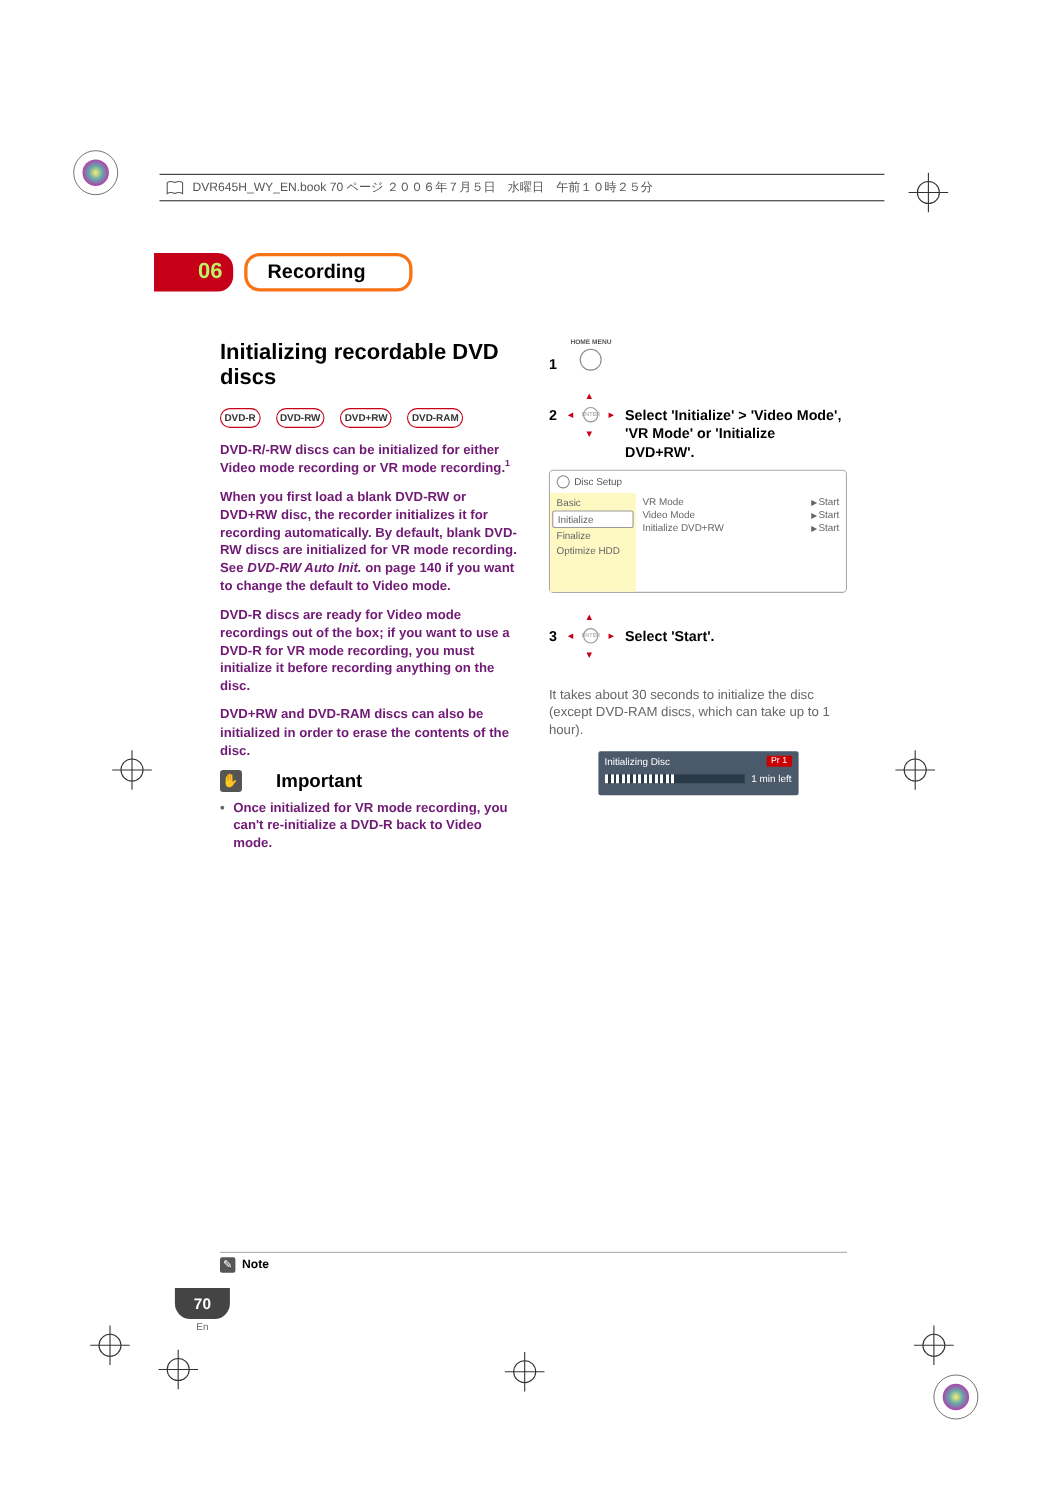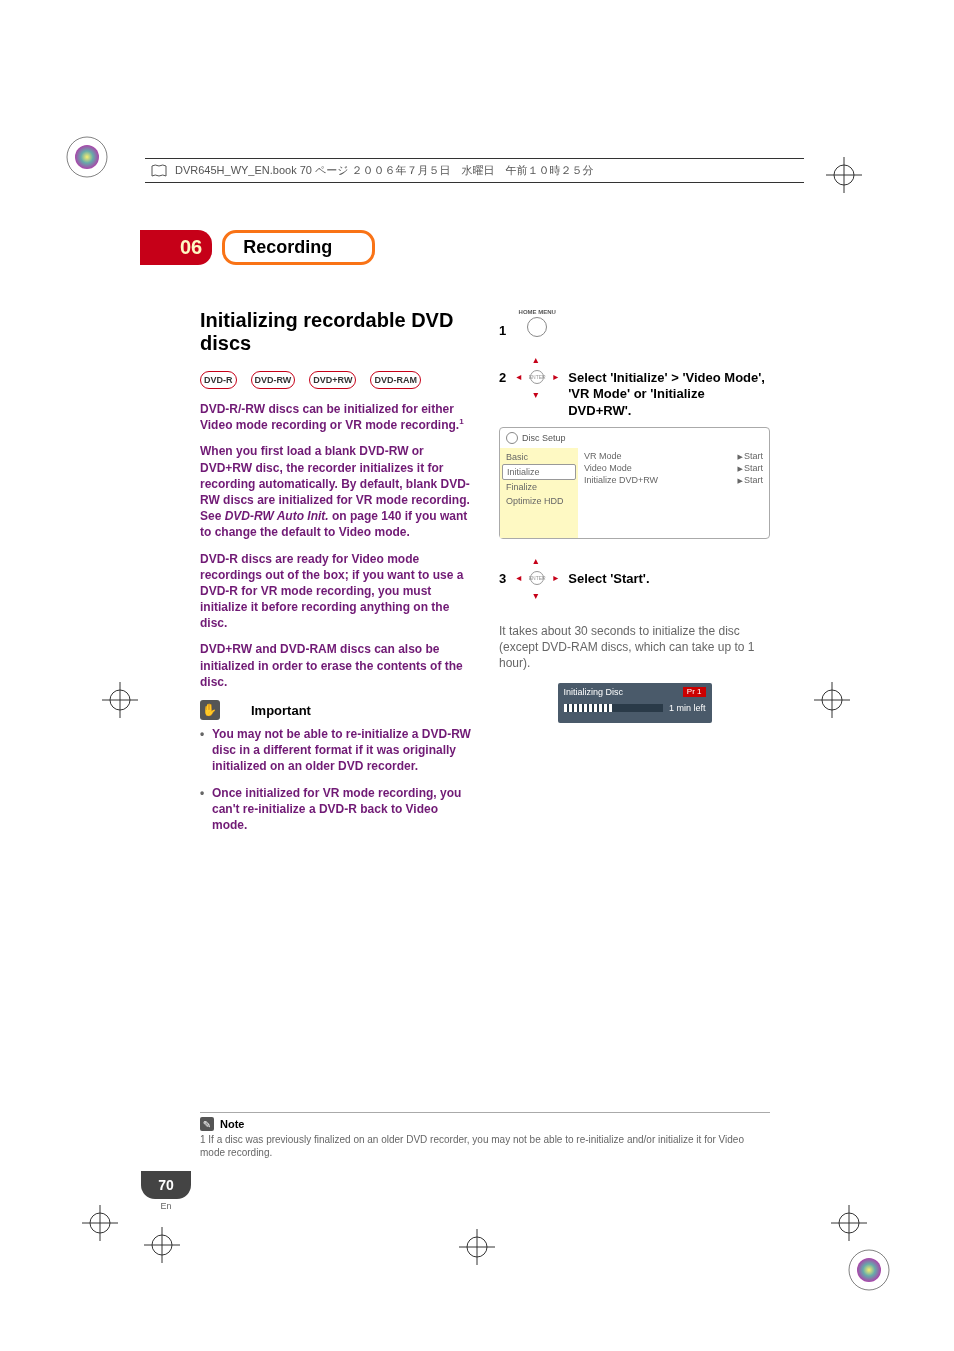--- a/index.html
+++ b/index.html
@@ -54,21 +54,21 @@
   }
 
   
   .chapter-row {
     display: flex;
     align-items: center;
     margin-bottom: 44px;
   }
   .chapter-badge {
     background: #c60018;
-    color: #fef9c3;
+    color: #bef264;
     font-weight: bold;
     font-size: 20px;
     padding: 6px 10px 6px 40px;
     border-radius: 0 14px 14px 0;
     margin-left: -60px;
     margin-right: 10px;
   }
   .chapter-title-wrap {
     border: 3px solid #f97316;
     border-radius: 14px;
@@ -114,21 +114,21 @@
     align-items: center;
     gap: 8px;
     margin-top: 10px;
     margin-bottom: 6px;
   }
   .callout-head .ico {
     width: 20px; height: 20px; background:#555; border-radius:3px;
     display:flex; align-items:center; justify-content:center;
     color:#fff; font-size:12px; font-weight:bold;
   }
-  .callout-head .lbl { font-weight: bold; font-size: 13px; padding-left: 23px; }
+  .callout-head .lbl { font-weight: bold; font-size: 17px; padding-left: 23px; }
 
   ul.bullets { list-style: none; padding-left: 0; }
   ul.bullets li { position: relative; padding-left: 12px; }
   ul.bullets li::before {
     content: "•"; position: absolute; left: 0; top: 0; color:#666;
   }
 
   
   .step {
     display: flex;
@@ -176,21 +176,21 @@
     width: 78px; background:#fef9c3; padding: 2px;
   }
   .ui-panel .menu div { padding:2px 4px; }
   .ui-panel .menu .sel { background:#fff; border:1px solid #999; border-radius:2px; }
   .ui-panel .opts { flex:1; padding:2px 4px; }
   .ui-row { display:flex; justify-content:space-between; padding:1px 2px; }
   .ui-row .act::before { content:"▶"; font-size:7px; margin-right:1px; }
 
   
   .progress-panel {
-    width: 154px;
+    width: 182px;
     margin: 8px auto 0;
     background: #4a5a6a;
     color:#fff;
     font-size:9px;
     border-radius:2px;
     padding:4px 6px 10px;
   }
   .progress-panel .row1 { display:flex; justify-content:space-between; margin-bottom:6px; }
   .progress-panel .row1 .pr { background:#c00; padding:0 4px; font-size:8px; }
   .progress-panel .bar-row { display:flex; align-items:center; gap:6px; }
@@ -215,21 +215,21 @@
     width:14px; height:14px; background:#555; border-radius:2px;
     color:#fff; font-size:10px; display:flex; align-items:center; justify-content:center;
   }
   .note-sec .hdr .t { font-size:11px; font-weight:bold; }
   .note-sec .txt { font-size:10px; color:#666; line-height:1.3; }
 
   
   .page-badge {
     position:absolute;
     bottom: 140px;
-    left: 141px;
+    left: 159px;
     width: 50px;
     text-align:center;
   }
   .page-badge .tab {
     background:#444;
     color:#fff;
     font-weight:bold;
     font-size:14px;
     padding:6px 0;
     border-radius: 0 0 14px 14px;
@@ -356,21 +356,20 @@
 
       <p class="body">DVD-R discs are ready for Video mode recordings out of the box; if you want to use a DVD-R for VR mode recording, you must initialize it before recording anything on the disc.</p>
       <p class="body">DVD+RW and DVD-RAM discs can also be initialized in order to erase the contents of the disc.</p>
 
       <div class="callout-head">
         <span class="ico">✋</span>
         <span class="lbl">Important</span>
       </div>
 
       <ul class="bullets">
-        <li class="body">You may not be able to re-initialize a DVD-RW disc in a different format if it was originally initialized on an older DVD recorder.</li>
         <li class="body">Once initialized for VR mode recording, you can't re-initialize a DVD-R back to Video mode.</li>
       </ul>
     </div>
 
     <div class="col">
 
       <div class="step">
         <span class="step-num">1</span>
         <div class="step-icon home-menu-icon">
           <div class="lbl">HOME MENU</div>
@@ -452,19 +451,18 @@
     </div>
   </div>
 
 </div>
 
 <div class="note-sec">
   <div class="hdr">
     <span class="ico">✎</span>
     <span class="t">Note</span>
   </div>
-  <div class="txt">1 If a disc was previously finalized on an older DVD recorder, you may not be able to re-initialize and/or initialize it for Video mode recording.</div>
 </div>
 
 <div class="page-badge">
   <div class="tab">70</div>
   <div class="lang">En</div>
 </div>
 
 </body></html>

